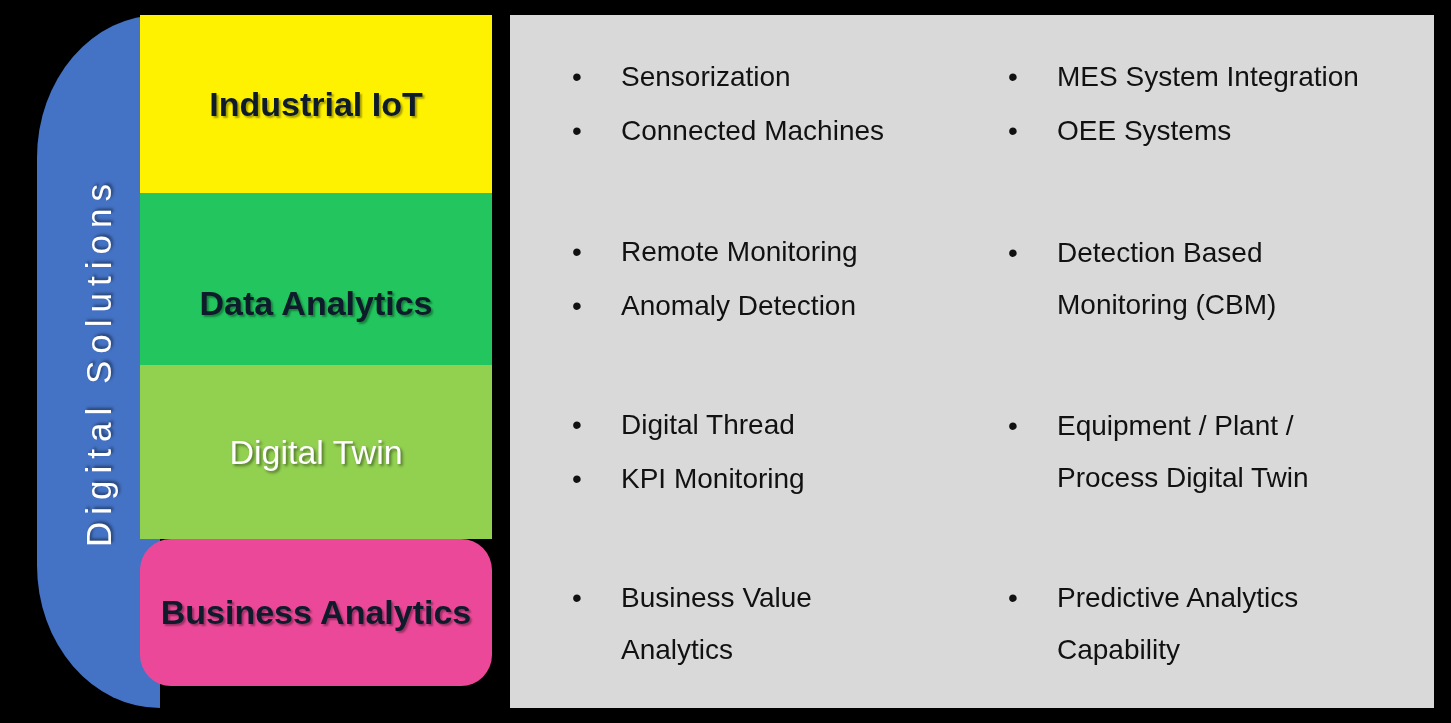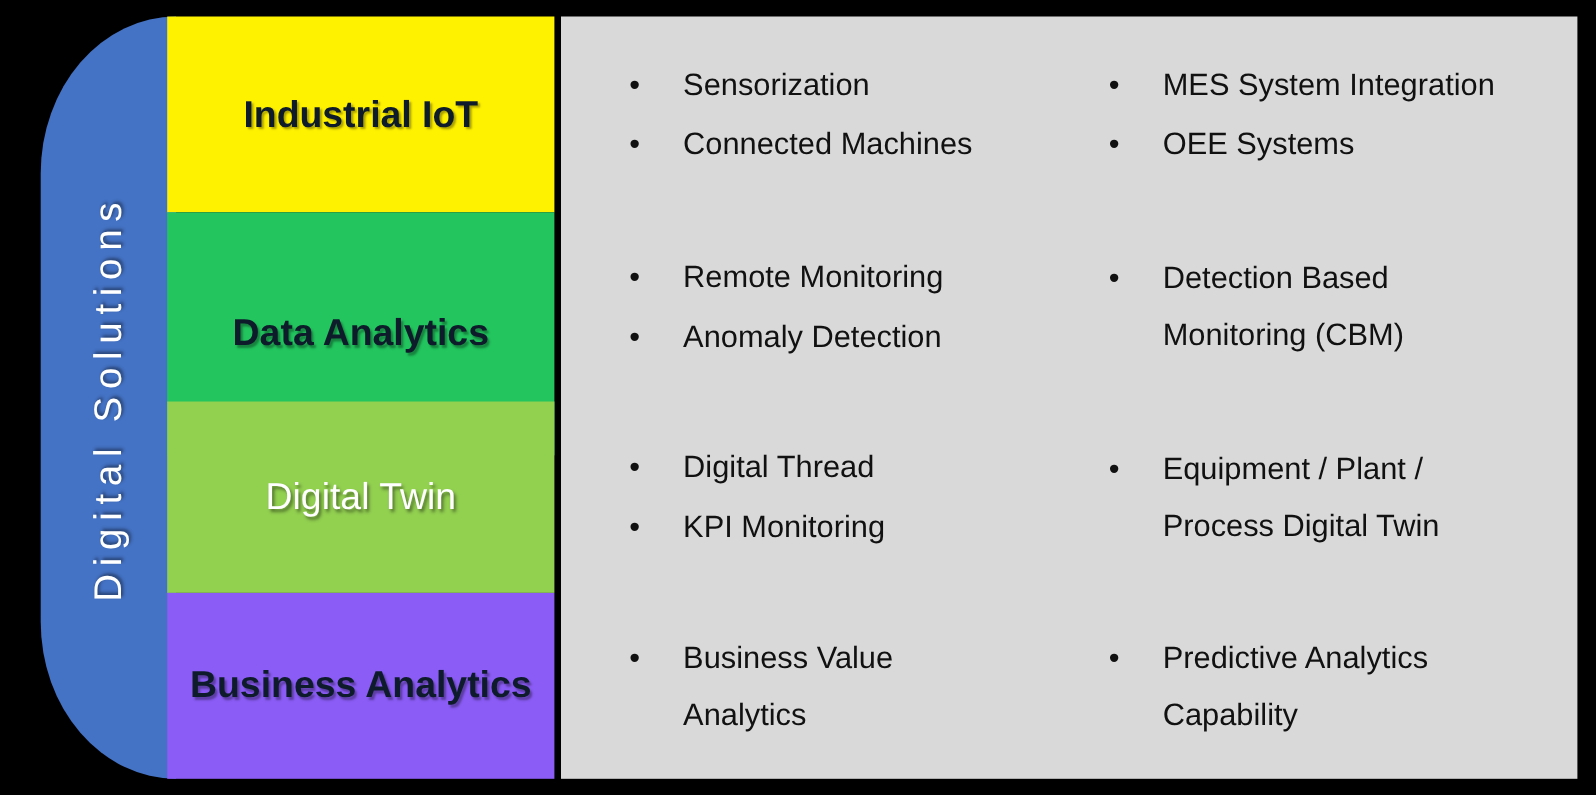--- a/index.html
+++ b/index.html
@@ -52,21 +52,21 @@
     font-size: 35px;
     font-weight: 400;
     letter-spacing: 7px;
     text-shadow: 2px 2px 3px rgba(0,0,0,0.45);
     font-family: "Liberation Sans", sans-serif;
   }
 
   
   .bands {
     position: absolute;
-    left: 152px;
+    left: 140px;
     top: 15px;
     width: 352px;
     height: 693px;
   }
   .band {
     position: absolute;
     left: 0;
     width: 352px;
     display: flex;
     align-items: center;
@@ -84,21 +84,21 @@
   }
   .band-light .band-label {
     color: #FFFFFF;
     font-weight: 400;
     text-shadow: 2px 2px 3px rgba(0,0,0,0.45);
   }
 
   .band-iiot      { top: 0px;   height: 178px; background: #FFF200; }
   .band-data      { top: 178px; height: 221px; background: #22c55e; }
   .band-twin      { top: 350px; height: 174px; background: #92D050; justify-content: center; }
-  .band-business  { top: 524px; height: 169px; background: #8b5cf6; }
+  .band-business  { top: 524px; height: 147px; background: #ec4899; border-radius: 31px; }
 
   
   .panel {
     position: absolute;
     left: 510px;
     top: 15px;
     width: 924px;
     height: 693px;
     background: #D9D9D9;
   }

